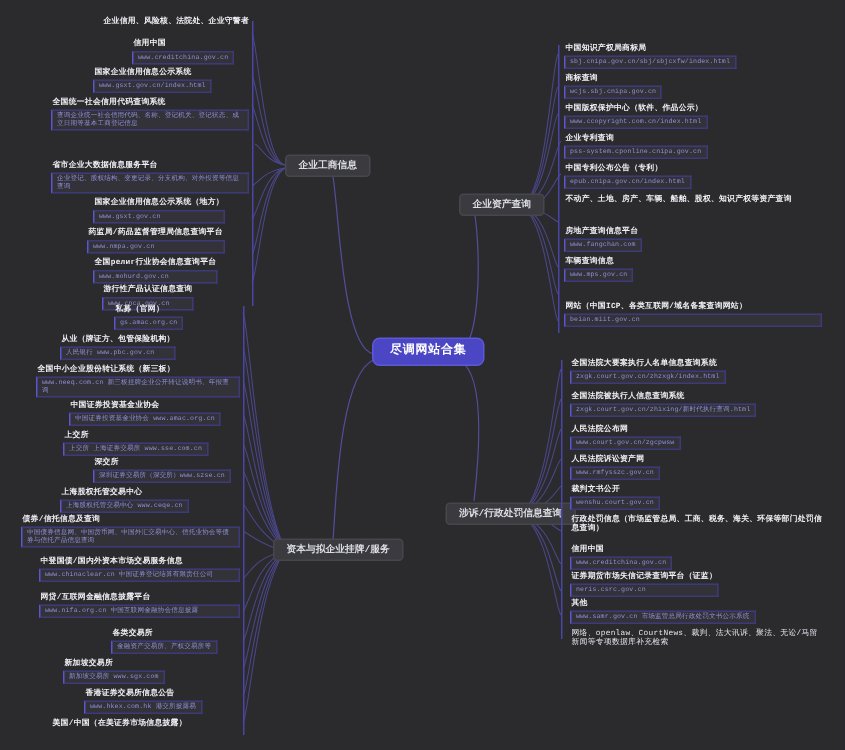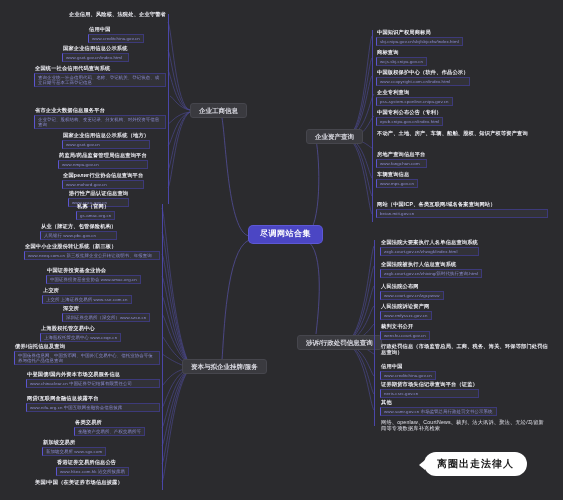--- a/index.html
+++ b/index.html
@@ -2,21 +2,21 @@
 <html><head>
 <meta charset="utf-8">
 <style>
   * { box-sizing: border-box; margin:0; padding:0; }
   html,body { background:#2b2b2e; }
   body {
     width:563px; height:500px; position:relative; overflow:hidden;
     font-family:"Liberation Sans", sans-serif;
     color:#e8e8ee;
   }
-  #canvas { position:absolute; inset:0; }
+  #canvas { position:absolute; inset:0;font-family:Liberation Mono, monospace; }
   svg.links { position:absolute; inset:0; width:563px; height:500px; pointer-events:none; }
 
   
   .root-node {
     position:absolute; left:249px; top:226px;
     padding:4px 11px; border-radius:4px;
     background:#4b46c4; color:#fff;
     font-size:8px; font-weight:bold; letter-spacing:.5px;
     white-space:nowrap; line-height:1.1;
     box-shadow:0 0 0 1px #5d58d6;
@@ -309,15 +309,14 @@
     <div class="leaf-sub">新加坡交易所 www.sgx.com</div>
   </div>
   <div class="leaf" style="left:56px; top:460px;">
     <div class="leaf-title">香港证券交易所信息公告</div>
     <div class="leaf-sub">www.hkex.com.hk 港交所披露易</div>
   </div>
   <div class="leaf" style="left:34px; top:480px;">
     <div class="leaf-title">美国/中国（在美证券市场信息披露）</div>
   </div>
 
-  <div class="watermark">离圈出走法律人</div>
 
 </div>
 
 </body></html>

